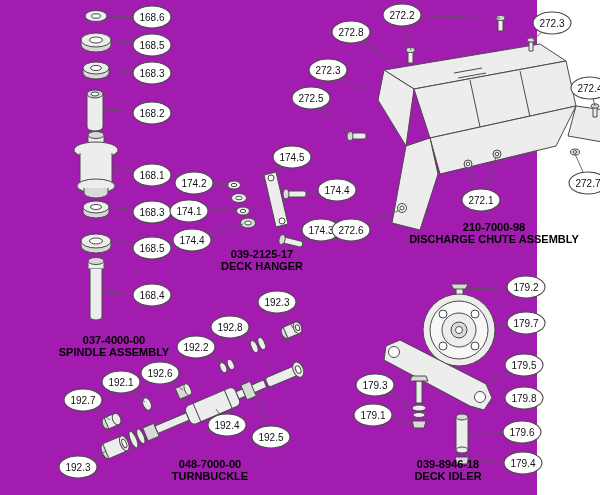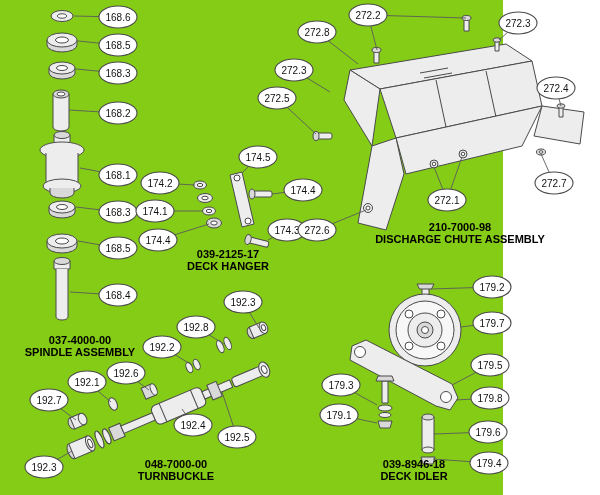--- a/index.html
+++ b/index.html
@@ -1,17 +1,17 @@
 <!DOCTYPE html>
 <html><head>
 <meta charset="utf-8">
 <style>
   html,body { margin:0; padding:0; background:#ffffff; }
-  .canvas { width:503px; height:495px; position:relative; background:#84cc16;
-            font-family:"Liberation Sans", sans-serif; }
+  .canvas { width:503px; height:495px; position:relative; background:#a21caf;
+            font-family:"Liberation Sans", sans-serif;padding-left:34px; }
   svg { display:block; }
   .drawing * { stroke:#4a4a4a; stroke-width:1; stroke-linejoin:round; fill:none; }
   .f-white { fill:#ffffff; }
   .f-light { fill:#ededed; }
   .f-lighter { fill:#f7f7f7; }
   .f-mid { fill:#d9d9d9; }
   .leaders line { stroke:#5a5a5a; stroke-width:0.9; }
   .callout ellipse { fill:#ffffff; stroke:#4a4a4a; stroke-width:1.1; }
   .callout text { font-family:"Liberation Sans", sans-serif; font-size:10px;
                   fill:#111111; text-anchor:middle; }

